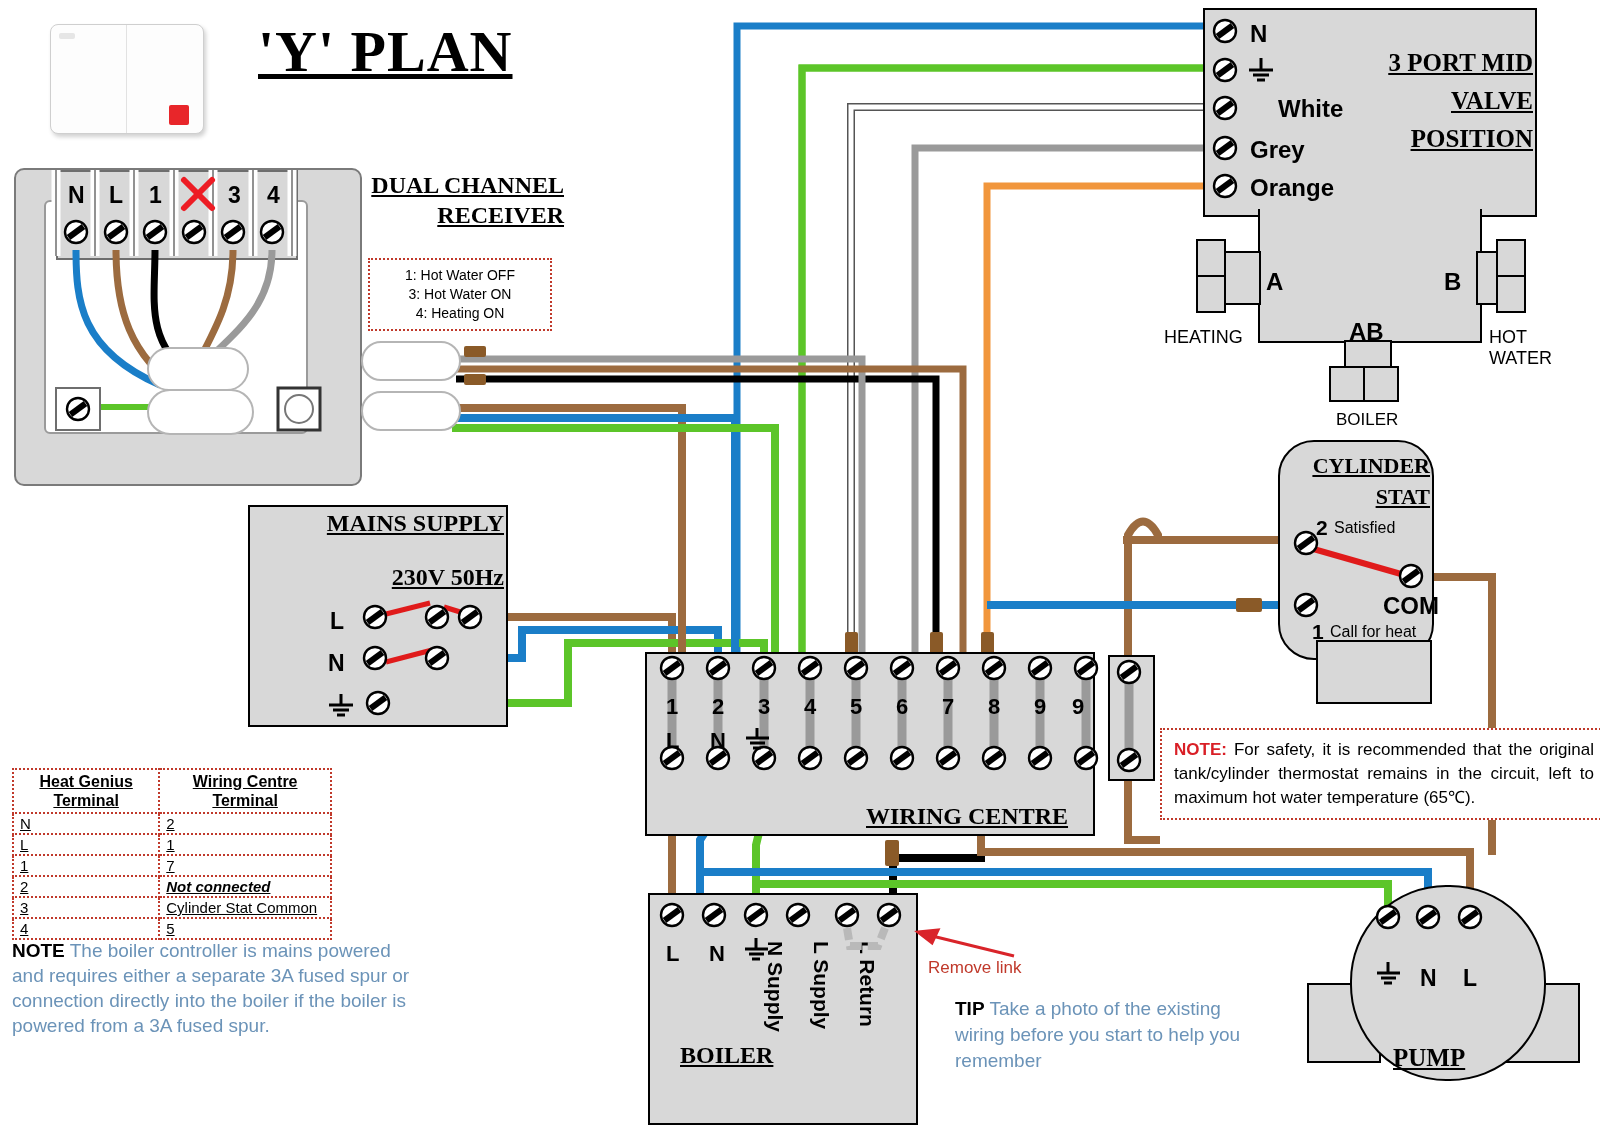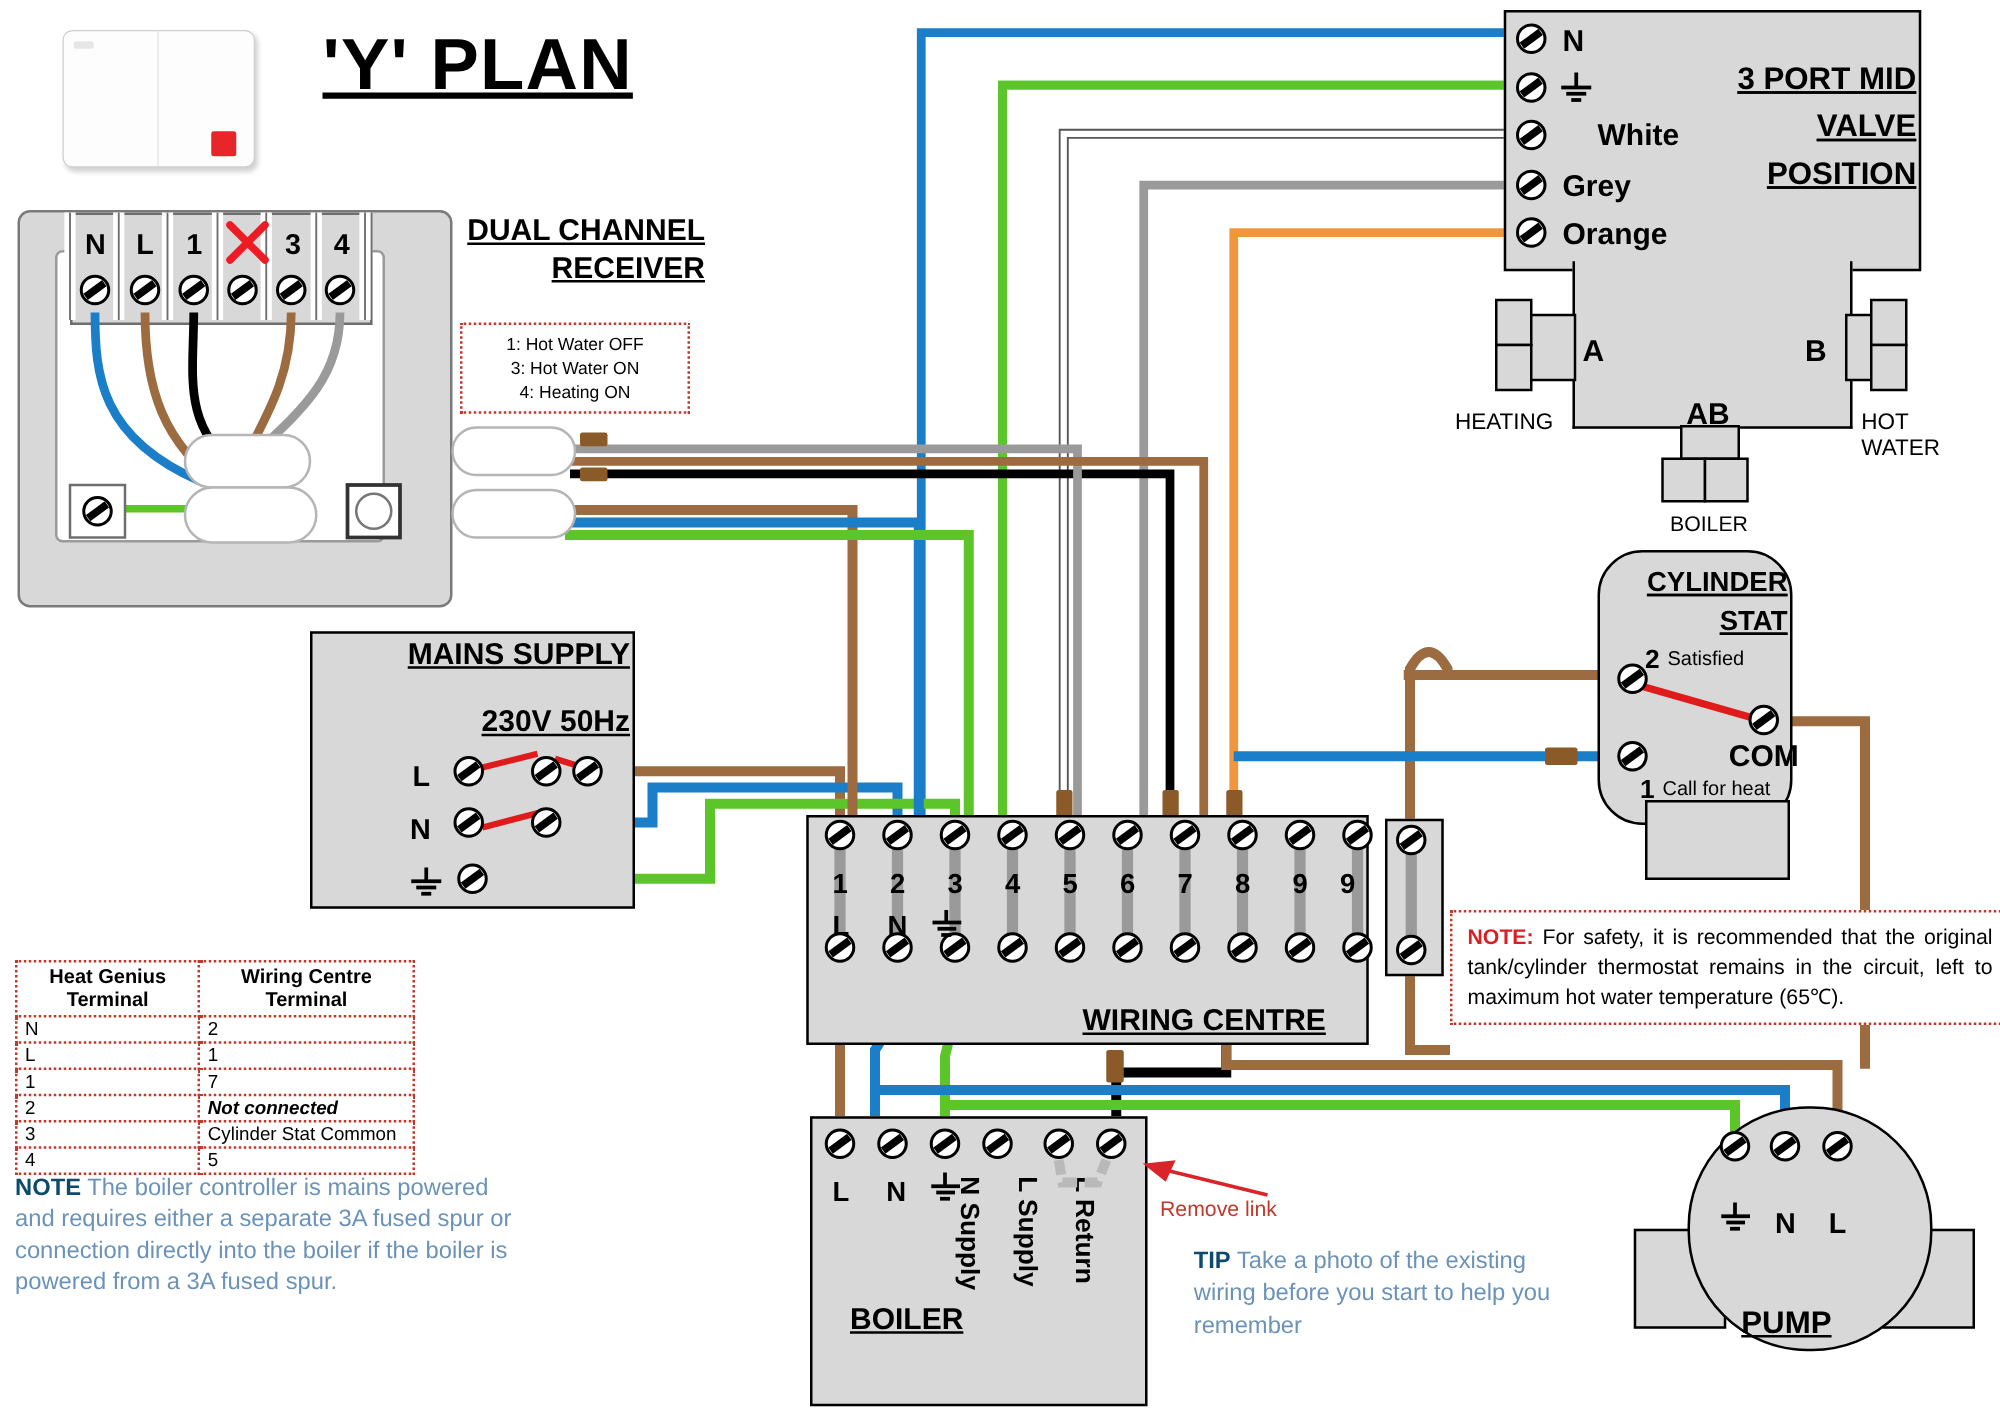--- a/index.html
+++ b/index.html
@@ -2,26 +2,26 @@
 <html><head>
 <meta charset="utf-8">
 <style>
   html,body{margin:0;padding:0;background:#fff;}
   body{width:1600px;height:1132px;position:relative;overflow:hidden;
        font-family:"Liberation Sans", sans-serif;}
   #stage{position:absolute;left:0;top:0;width:1600px;height:1132px;}
   svg.layer{position:absolute;left:0;top:0;width:1600px;height:1132px;}
   .ov{position:absolute;}
   .ttl{font-weight:bold;}
-  .ul{text-decoration:underline;}
+  .ul{text-decoration:underline;font-family:Liberation Serif, serif;}
   .ctr{text-align:right;}
   .blk{color:#000;}
   .dotbox{border:2px dotted #c0392b;background:#fff;}
   .bluenote{color:#6b93b8;}
-  .bluenote b{color:#0c4a6e;}
+  .bluenote b{color:#000000;}
   .rednote b{color:#d91f26;}
 </style>
 </head>
 <body>
 
 <div id="stage">
 
   <svg class="layer" viewBox="0 0 1600 1132">
     <defs>
       <g id="screwhead">
@@ -389,21 +389,21 @@
       <line x1="1377" y1="973" x2="1400" y2="973"></line>
       <line x1="1381" y1="978" x2="1396" y2="978"></line>
       <line x1="1384" y1="983" x2="1392" y2="983"></line>
     </g>
     <use href="#screwhead" x="1388" y="917"></use>
     <use href="#screwhead" x="1428" y="917"></use>
     <use href="#screwhead" x="1470" y="917"></use>
   </svg>
 
   <div class="ov" style="left:12px;top:768px;width:320px;">
-    <table style="border-collapse:collapse;width:100%;font-size:15px;">
+    <table style="border-collapse:collapse;width:100%;font-size:15px;text-decoration:underline;">
       <thead>
         <tr>
           <th style="border:2px dotted #c0392b;padding:2px 4px;width:46%;text-align:center;font-size:16px;line-height:19px;">
             <span>Heat Genius</span><br>
             <span>Terminal</span>
           </th>
           <th style="border:2px dotted #c0392b;padding:2px 4px;text-align:center;font-size:16px;line-height:19px;">
             <span>Wiring Centre</span><br>
             <span>Terminal</span>
           </th>

